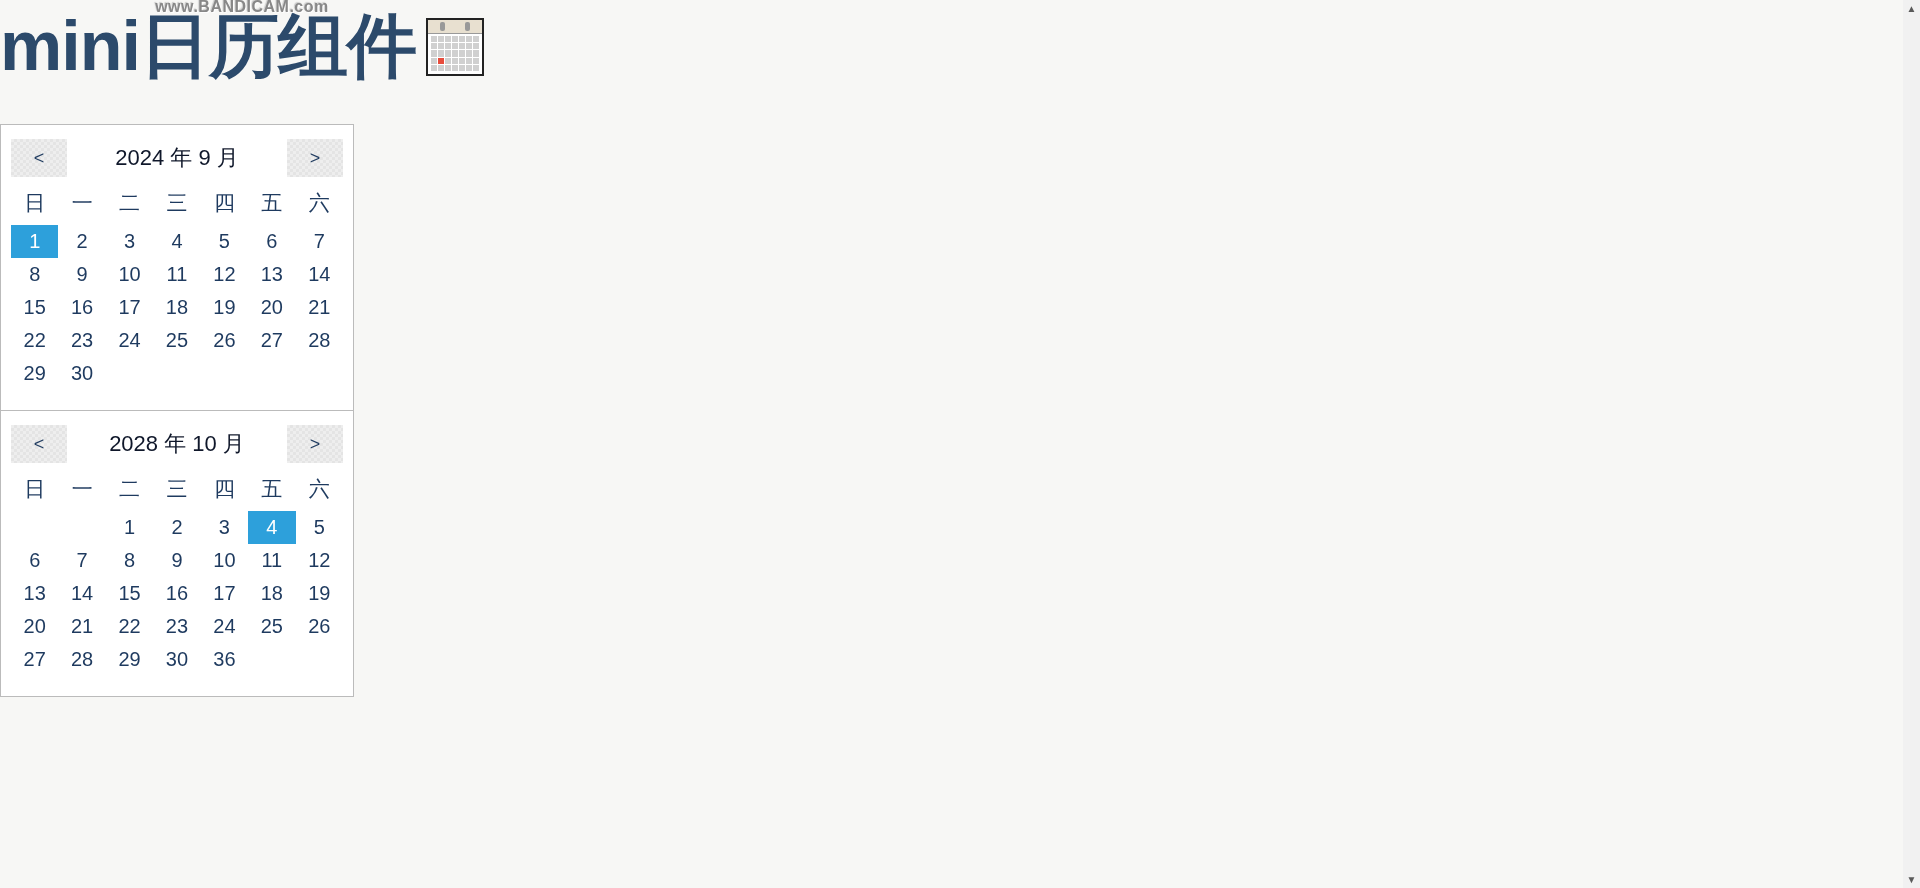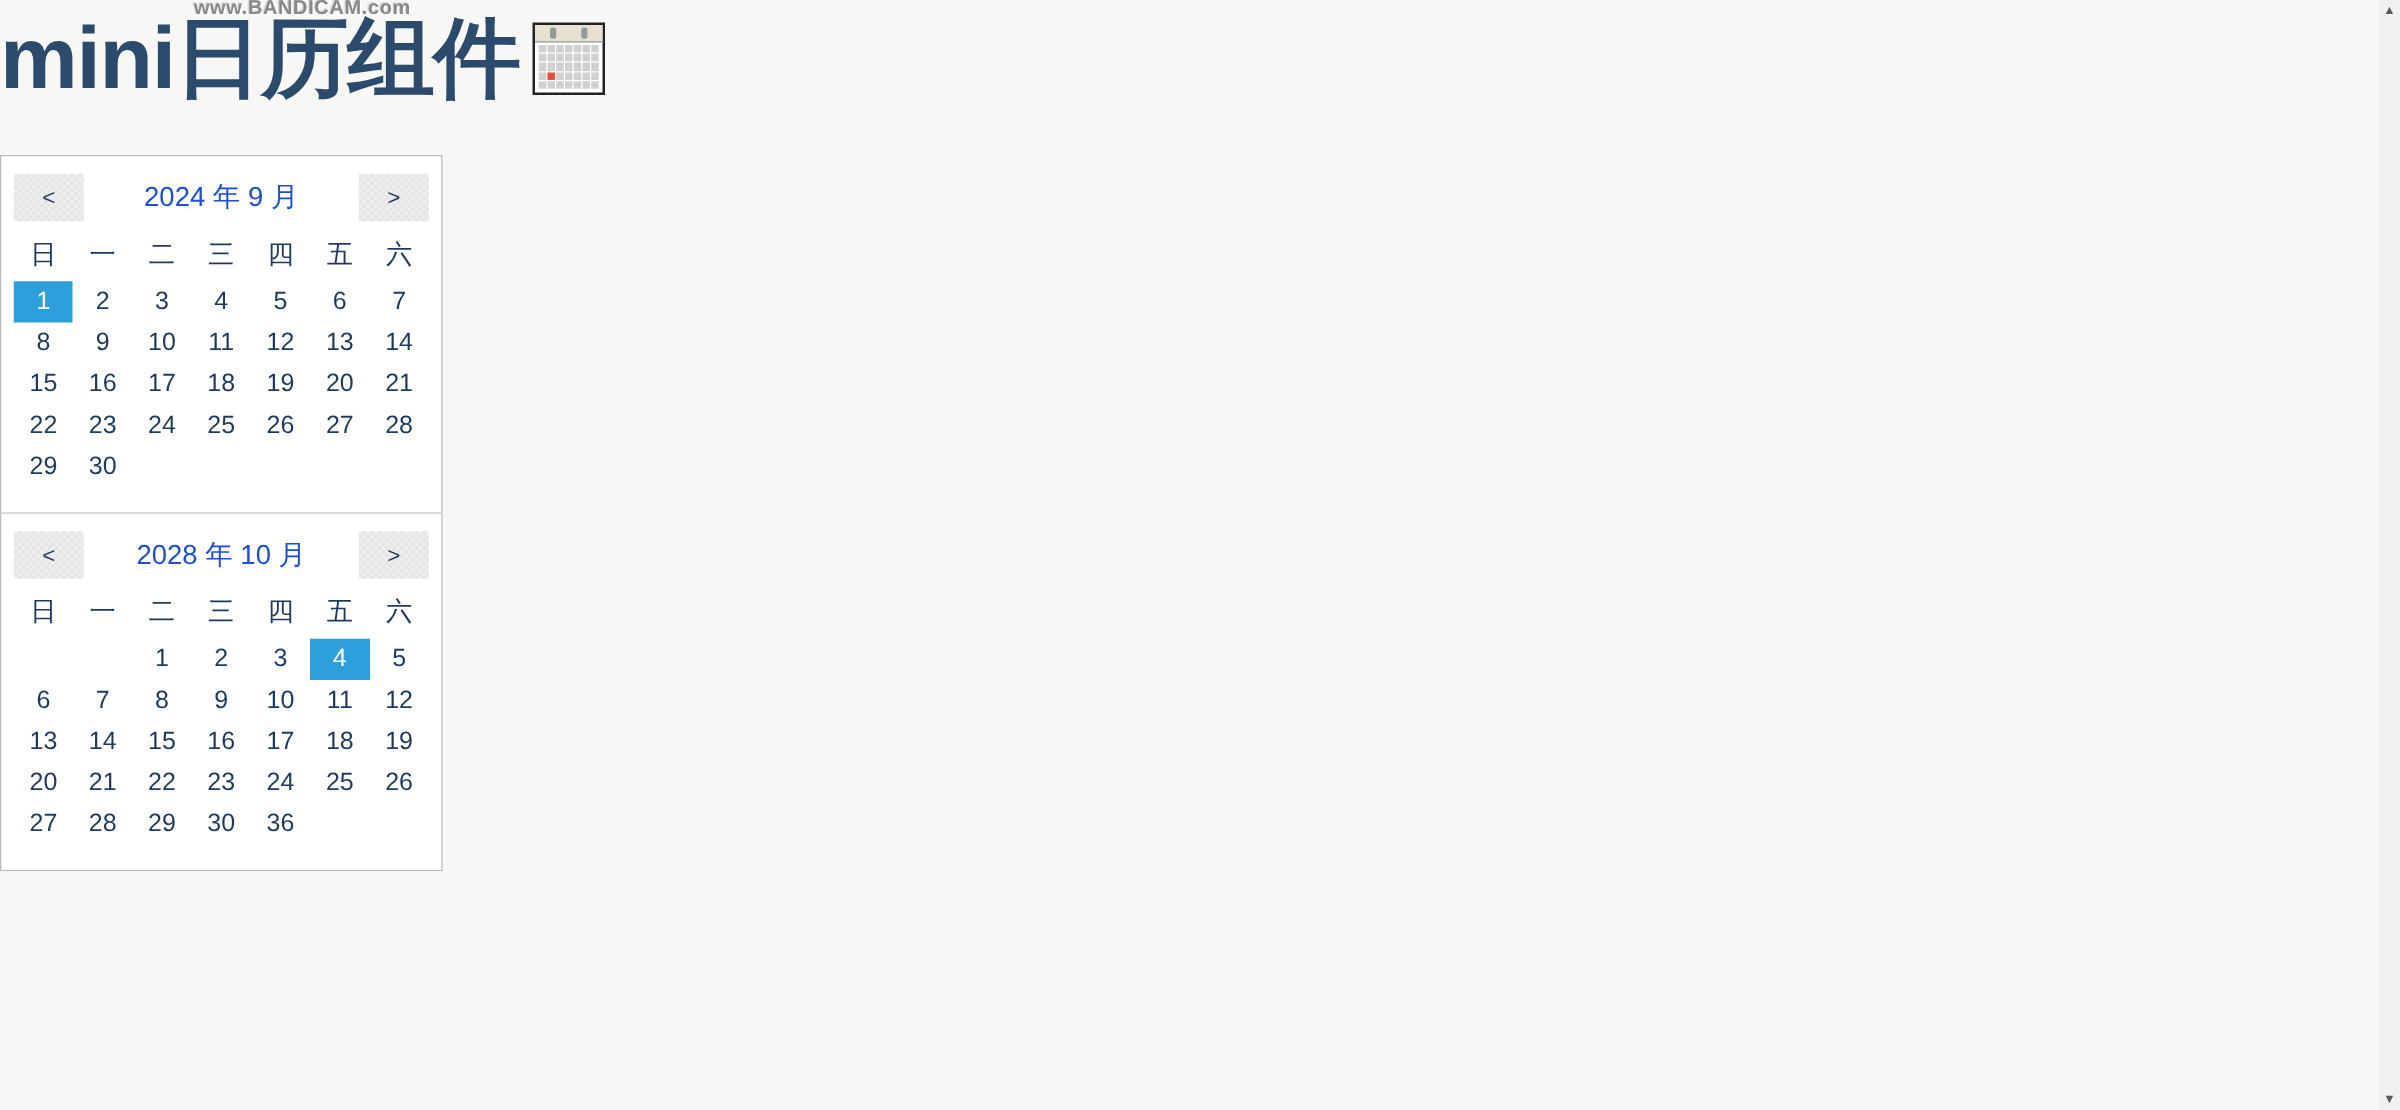--- a/index.html
+++ b/index.html
@@ -123,21 +123,21 @@
       border: none;
       font-size: 18px;
       color: #1e3a5f;
       cursor: pointer;
       display: flex;
       align-items: center;
       justify-content: center;
     }
     .month-label {
       font-size: 22px;
-      color: #1d4ed8;
+      color: #0f172a;
     }
     .weekdays {
       display: grid;
       grid-template-columns: repeat(7, 1fr);
       margin-bottom: 4px;
     }
     .weekdays span {
       text-align: center;
       font-size: 21px;
       color: #1e3a5f;

